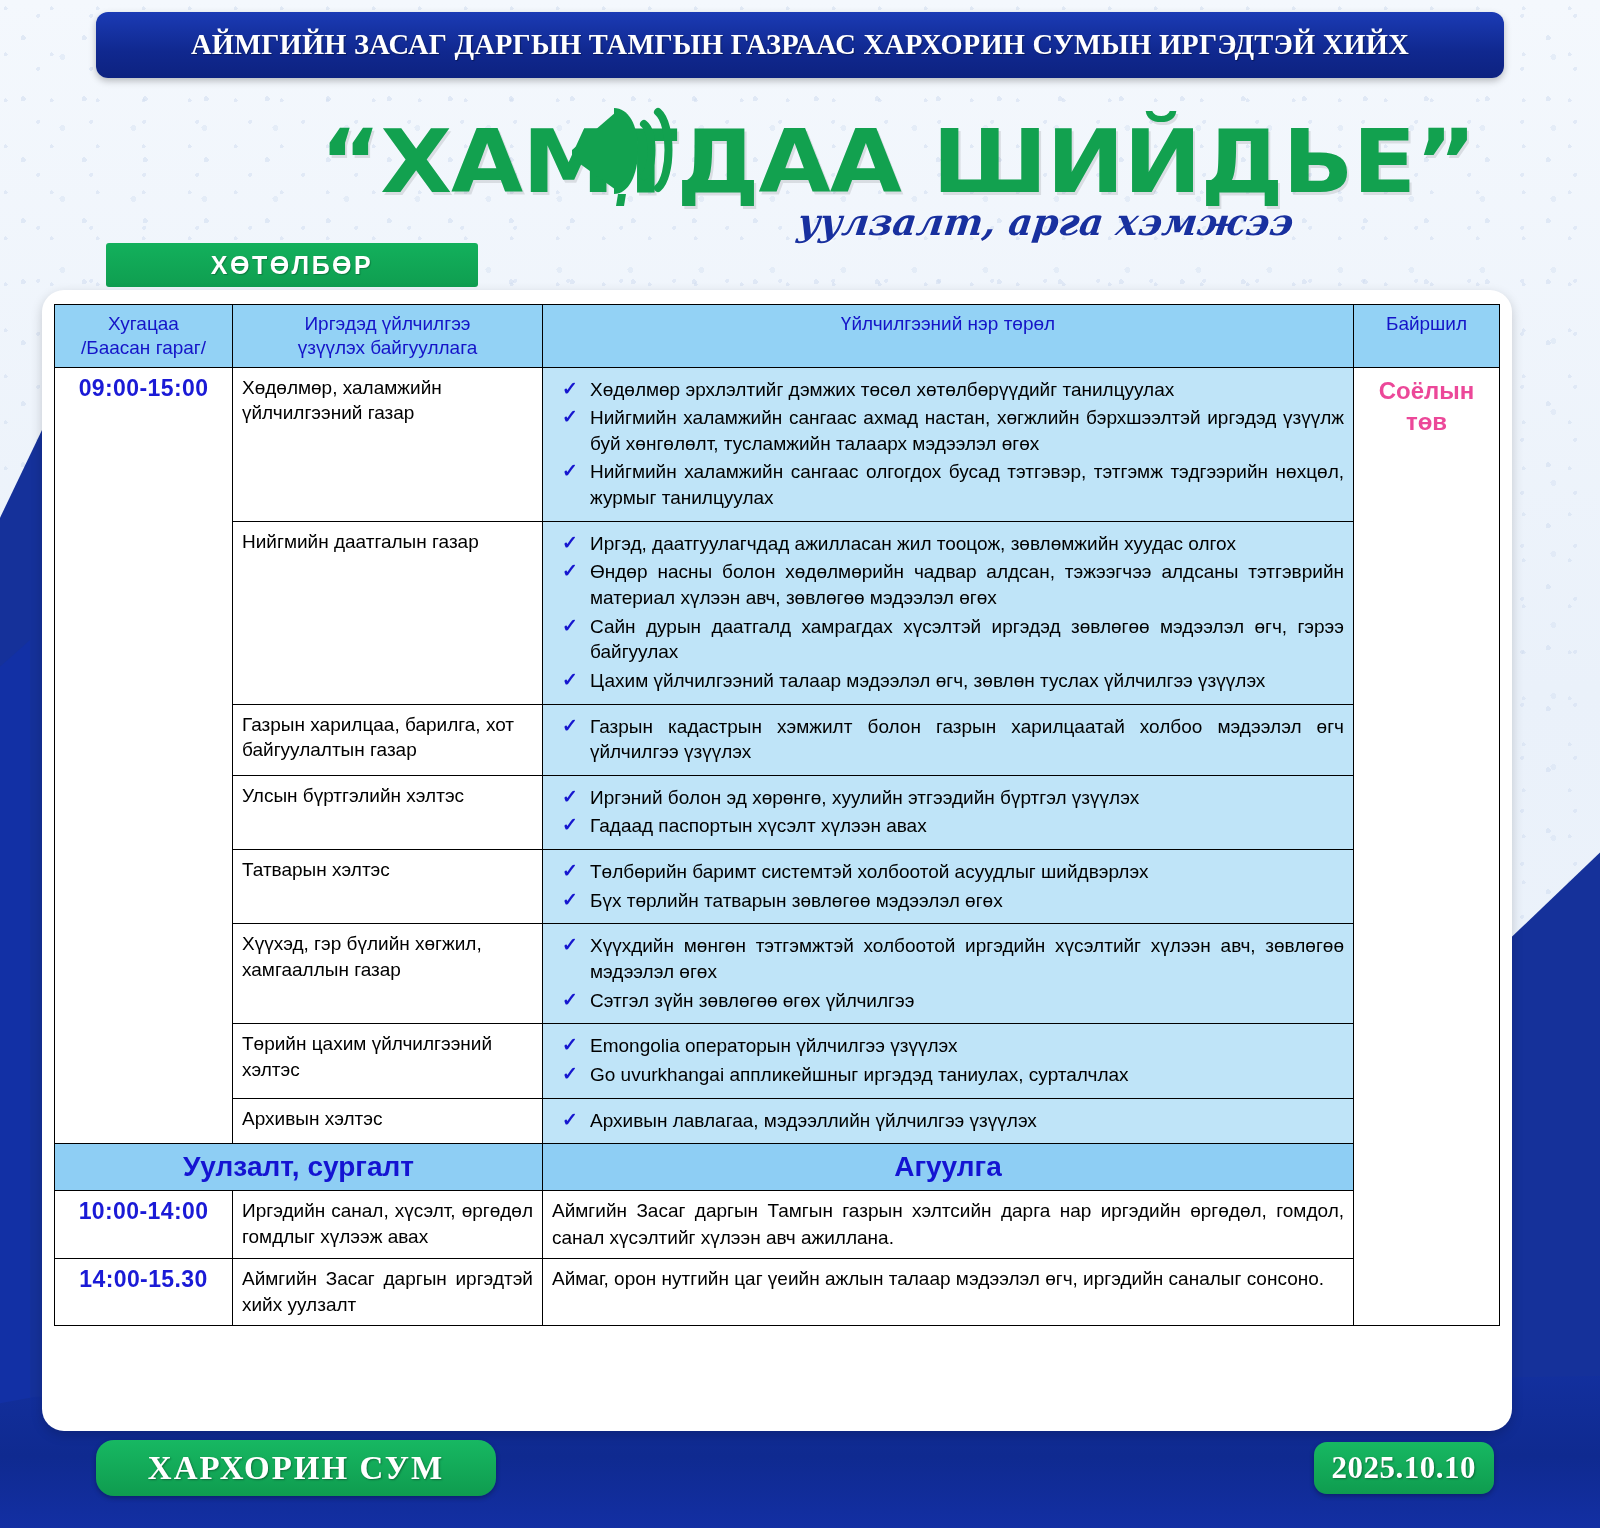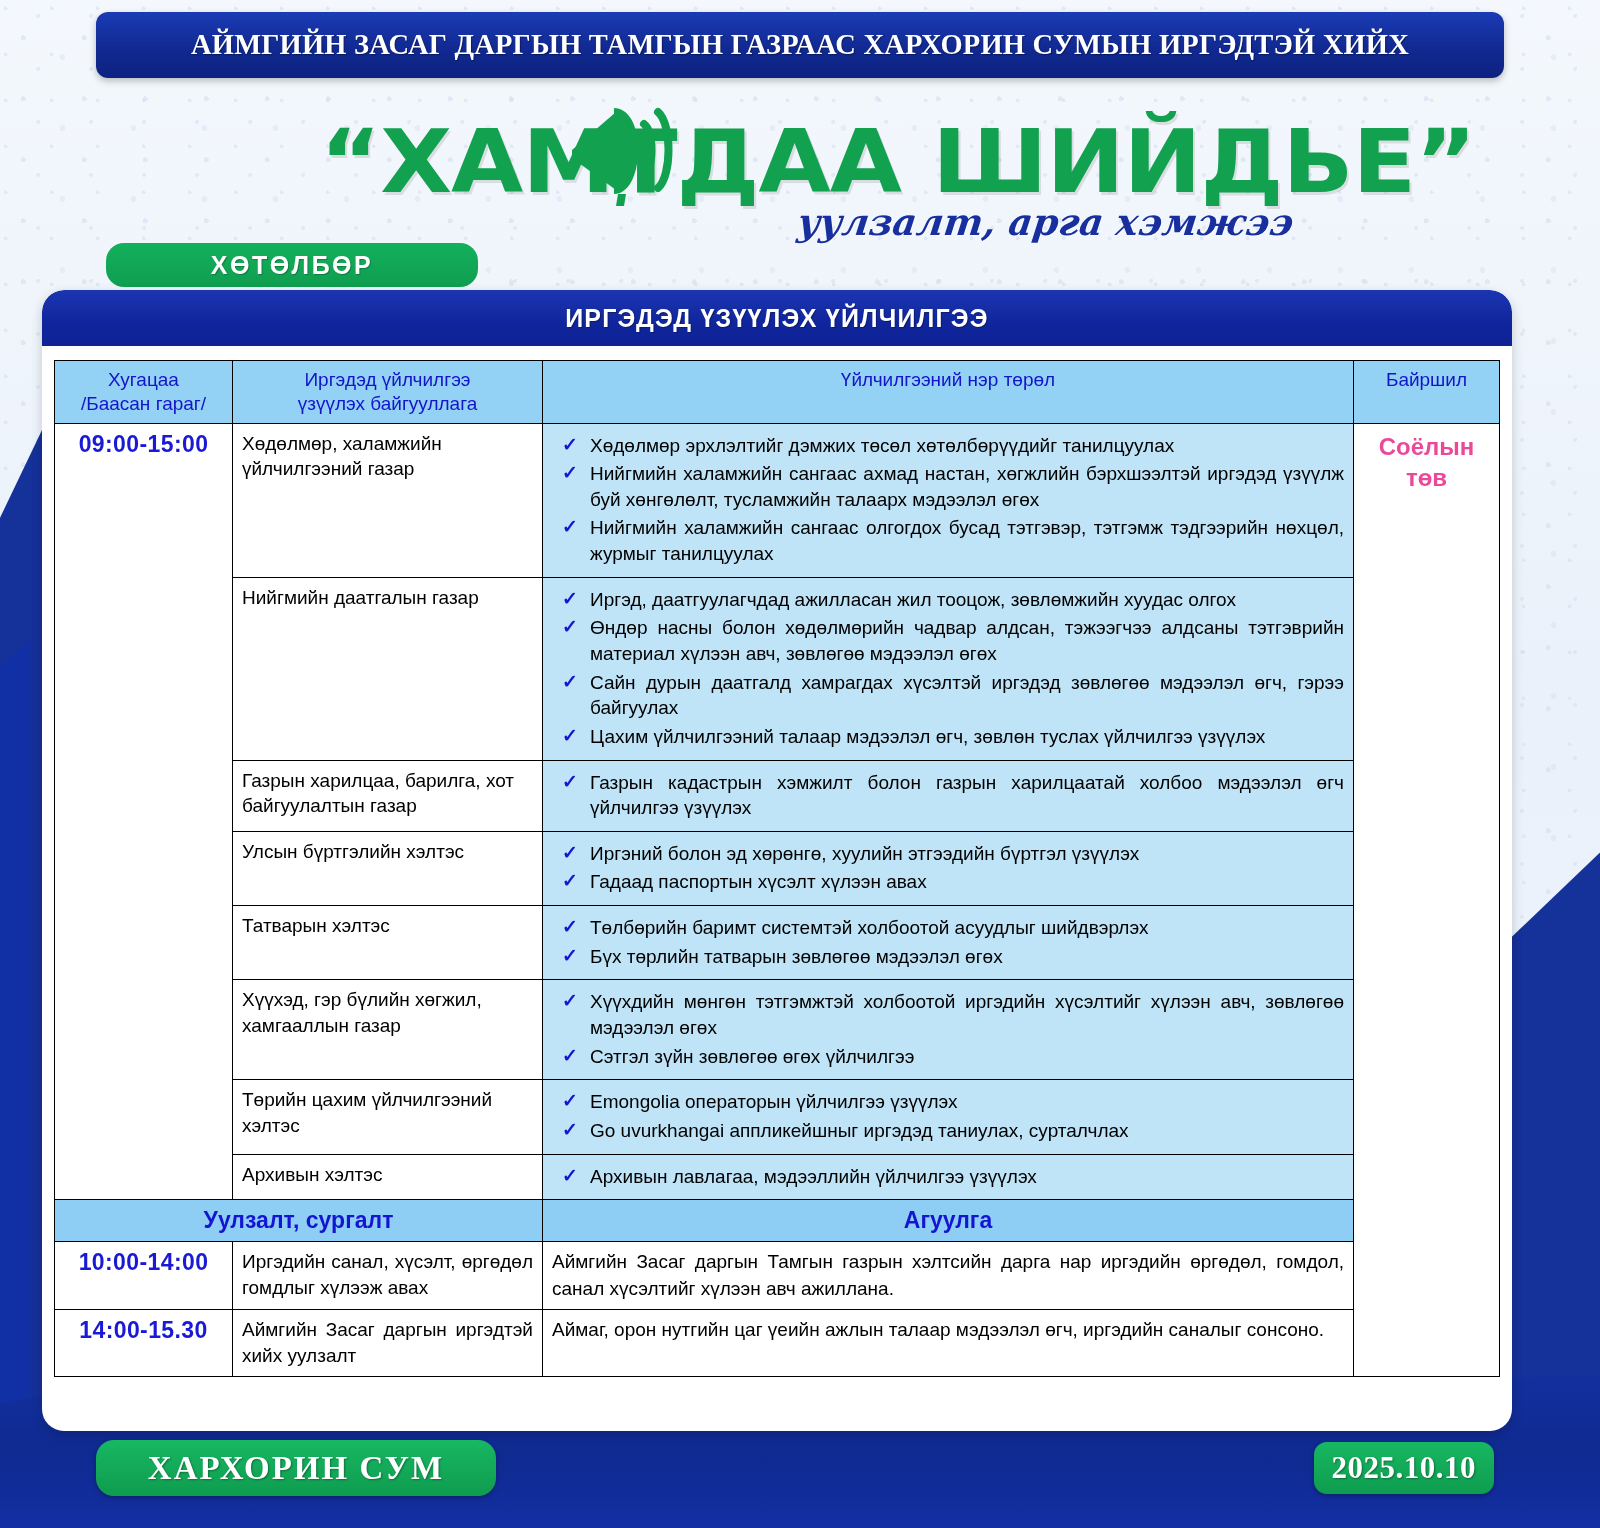--- a/index.html
+++ b/index.html
@@ -93,21 +93,21 @@
     white-space: nowrap;
     transform: skewX(-7deg);
     text-shadow: 1px 1px 1px rgba(255,255,255,.7);
   }
 
   
   .prog-badge {
     position: absolute; left: 106px; top: 243px;
     width: 372px; height: 44px;
     background: linear-gradient(180deg,#13b05c 0%, #0f9e50 100%);
-    border-radius: 18px;
+    border-radius: 3px;
     display: flex; align-items: center; justify-content: center;
   }
   .prog-badge-text {
     color: #fff; font-weight: bold; font-size: 25px;
     letter-spacing: 2.5px;
     text-shadow: 1px 1px 1px rgba(0,0,0,.25);
   }
 
   
   .panel {
@@ -193,21 +193,21 @@
     content: "\2713";
     position: absolute; left: 10px; top: -1px;
     color: #1616cf; font-size: 19px; font-weight: bold;
   }
 
   tr.subhead td {
     background: #8ecef4;
     text-align: center;
     color: #1414d2;
     font-weight: bold;
-    font-size: 23px;
+    font-size: 28px;
     padding: 7px 4px;
     vertical-align: middle;
   }
   td.content-cell {
     background:#fff; color:#000; font-size:19px; line-height:1.4;
     text-align: justify; text-justify: inter-word;
     vertical-align: top;
   }
   td.org-cell.justify { text-align: justify; text-justify: inter-word; vertical-align: top; }
 
@@ -266,23 +266,20 @@
     </svg>
   </div>
   <div class="logo-script">уулзалт, арга хэмжээ</div>
 </div>
 
 <div class="prog-badge">
   <span class="prog-badge-text">ХӨТӨЛБӨР</span>
 </div>
 
 <div class="panel">
-  <div class="panel-head">
-    <span class="panel-head-text">ИРГЭДЭД ҮЗҮҮЛЭХ ҮЙЛЧИЛГЭЭ</span>
-  </div>
   <div class="panel-body">
     <table class="sched">
       <colgroup>
         <col class="c-time">
           <col class="c-org">
           <col class="c-serv">
           <col class="c-place">
       </colgroup>
       <thead>
         <tr>

